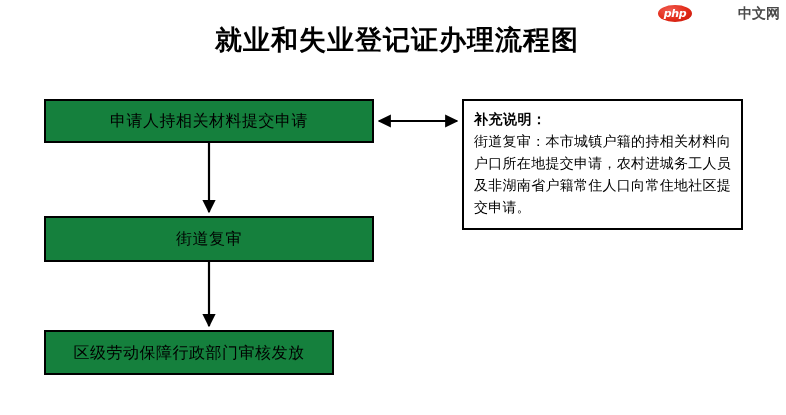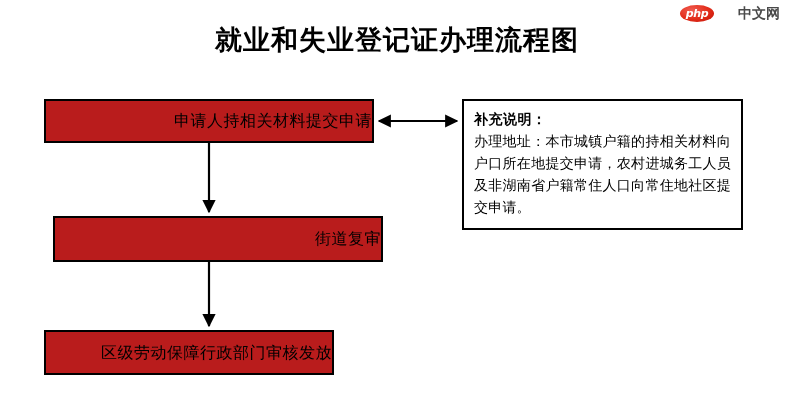--- a/index.html
+++ b/index.html
@@ -23,21 +23,21 @@
     height: 415px;
   }
 
   
   .watermark {
     position: absolute;
     right: 6px;
     top: 3px;
     display: flex;
     align-items: center;
-    gap: 0;
+    gap: 22px;
     height: 20px;
   }
   .wm-badge {
     width: 34px;
     height: 17px;
     border-radius: 50%;
     background: radial-gradient(ellipse at 35% 30%, #f05b50 0%, #e22b18 55%, #c01208 100%);
     color: #ffffff;
     font-size: 11px;
     font-weight: bold;
@@ -68,37 +68,37 @@
     font-weight: bold;
     color: #000000;
     letter-spacing: 1px;
     white-space: nowrap;
   }
 
   
   .flow-box {
     position: absolute;
     border: 2px solid #000000;
-    background: #b91c1c;
+    background: #15803d;
     box-sizing: border-box;
     display: flex;
     align-items: center;
-    justify-content: flex-end;
+    justify-content: center;
   }
   .flow-box .box-label {
     font-size: 16px;
     color: #000000;
     font-weight: normal;
     letter-spacing: 0.5px;
     white-space: nowrap;
     line-height: 1;
   }
 
   #box-apply   { left: 44px;  top: 99px;  width: 330px; height: 44px; }
-  #box-review  { left: 53px;  top: 216px; width: 330px; height: 46px; }
+  #box-review  { left: 44px;  top: 216px; width: 330px; height: 46px; }
   #box-issue   { left: 44px;  top: 330px; width: 290px; height: 45px; }
 
   
   #note-box {
     position: absolute;
     left: 462px;
     top: 99px;
     width: 281px;
     height: 131px;
     border: 2px solid #000000;
@@ -168,16 +168,16 @@
   <div class="flow-box" id="box-review">
     <span class="box-label">街道复审</span>
   </div>
 
   <div class="flow-box" id="box-issue">
     <span class="box-label">区级劳动保障行政部门审核发放</span>
   </div>
 
   <div id="note-box">
     <div class="note-title">补充说明：</div>
-    <div class="note-body">办理地址：本市城镇户籍的持相关材料向户口所在地提交申请，农村进城务工人员及非湖南省户籍常住人口向常住地社区提交申请。</div>
+    <div class="note-body">街道复审：本市城镇户籍的持相关材料向户口所在地提交申请，农村进城务工人员及非湖南省户籍常住人口向常住地社区提交申请。</div>
   </div>
 
 </div>
 
 </body></html>

